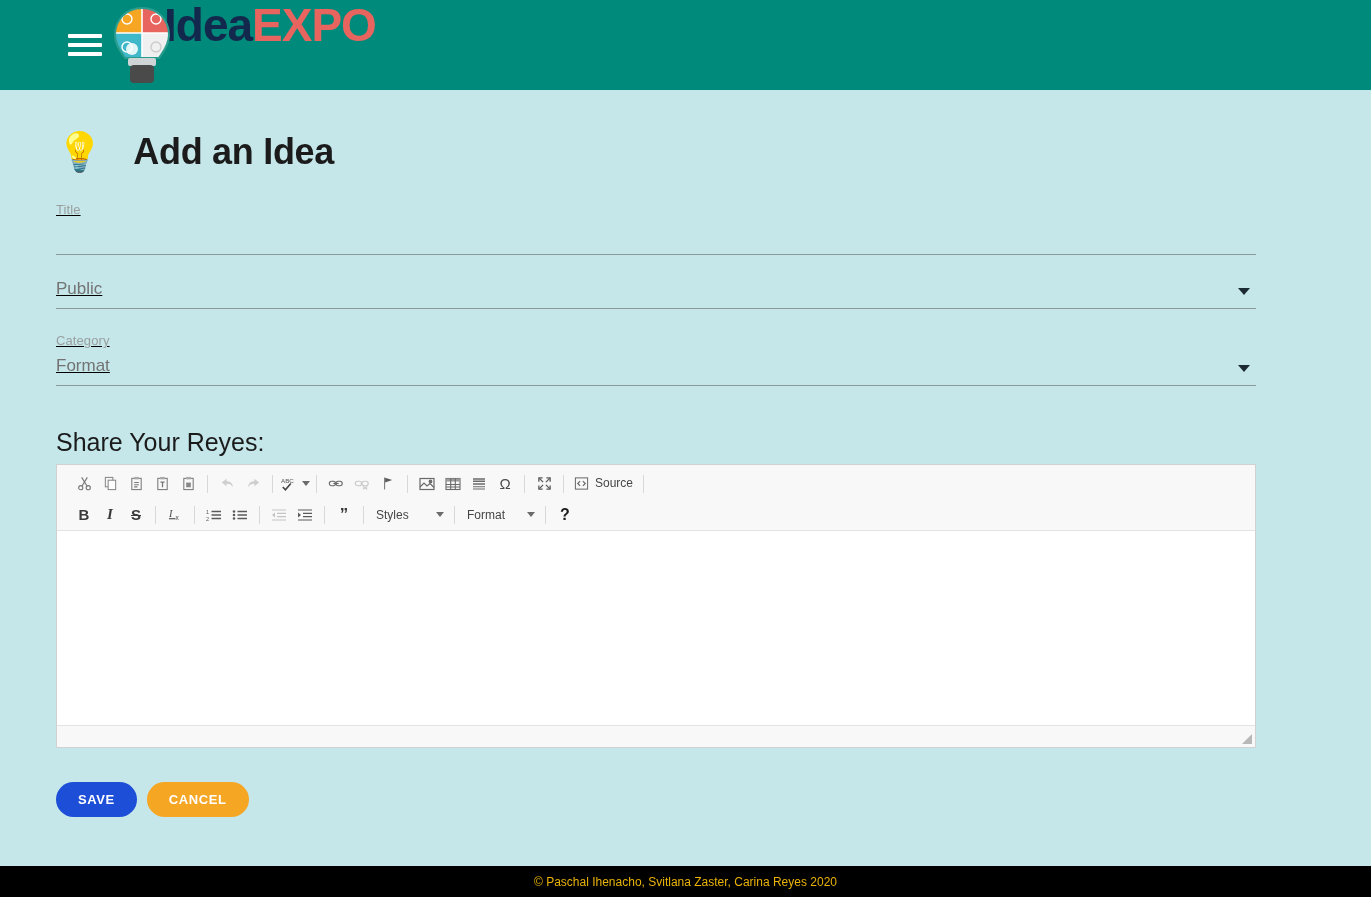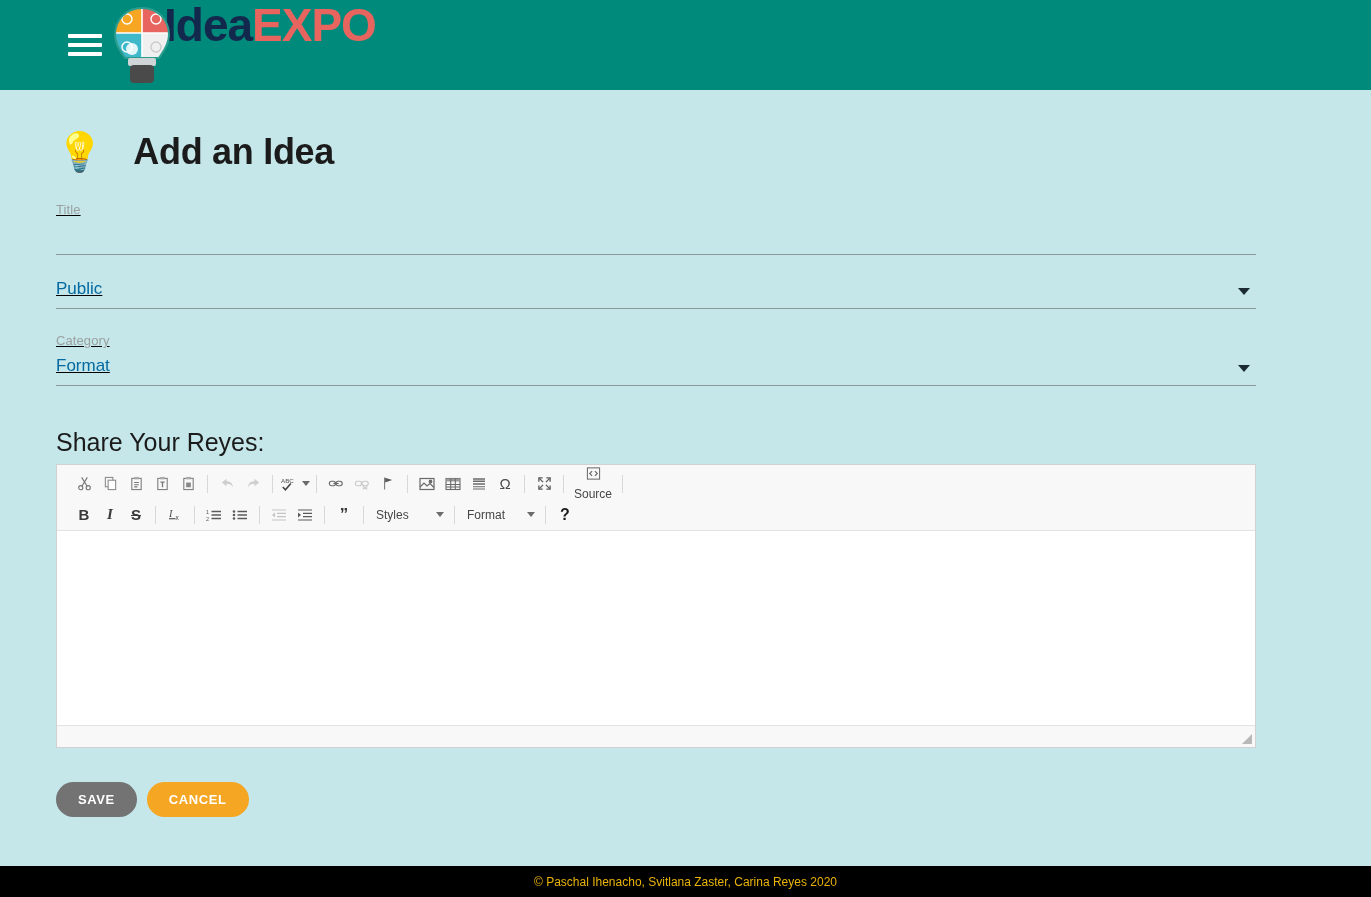--- a/index.html
+++ b/index.html
@@ -51,21 +51,21 @@
 
   
   .form { position: absolute; top: 196px; left: 56px; width: 1200px; }
   .field { position: relative; margin-bottom: 24px; text-decoration: underline; }
   .field-label {
     font-size: 13px; color: #9aa0a0; display: block;
     margin-bottom: 8px; letter-spacing: 0.1px;
   }
   .field-line { border-bottom: 1px solid #8a9a9b; height: 1px; }
   .field-value {
-    font-size: 17px; color: #0369a1; padding-bottom: 9px;
+    font-size: 17px; color: #737373; padding-bottom: 9px;
     min-height: 26px;
   }
   .field-input {
     border: none; background: transparent; outline: none;
     font-size: 17px; color: #1b1b1b; width: 100%;
     padding: 0 0 9px 0; font-family: "Liberation Sans", sans-serif;
   }
   .select-arrow {
     position: absolute; right: 6px; bottom: 14px;
     width: 0; height: 0;
@@ -101,21 +101,21 @@
   .tb-combo {
     display: flex; align-items: center; justify-content: space-between;
     height: 22px; padding: 0 4px 0 6px; cursor: pointer;
     font-size: 12px; color: #464646; min-width: 74px; text-align: center;
   }
   .tb-combo .caret {
     width: 0; height: 0; margin-left: 14px;
     border-left: 4px solid transparent; border-right: 4px solid transparent;
     border-top: 5px solid #6b6b6b;
   }
-  .tb-source { display: flex; align-items: center; gap: 6px; cursor: pointer; font-size: 12px; color: #464646; padding: 0 4px; flex-direction: column; }
+  .tb-source { display: flex; gap: 6px; cursor: pointer; font-size: 12px; color: #464646; padding: 0 4px; }
   .tb-text-btn { font-size: 15px; font-weight: bold; color: #3a3a3a; }
   .tb-help { font-size: 16px; font-weight: bold; color: #1b1b1b; }
   .tb-caret-small {
     width: 0; height: 0; margin-left: 3px;
     border-left: 4px solid transparent; border-right: 4px solid transparent;
     border-top: 5px solid #6b6b6b;
   }
   .editor-body {
     height: 190px; background: #ffffff; border: none;
     outline: none; width: 100%; padding: 10px;
@@ -131,21 +131,21 @@
   }
 
   
   .actions { position: absolute; top: 782px; left: 56px; display: flex; gap: 10px; }
   .btn {
     border: none; cursor: pointer; color: #ffffff;
     font-size: 13px; font-weight: bold; letter-spacing: 0.6px;
     padding: 10px 22px; border-radius: 18px;
     font-family: "Liberation Sans", sans-serif;
   }
-  .btn-save { background: #737373; }
+  .btn-save { background: #1d4ed8; }
   .btn-cancel { background: #f5a623; }
 
   
   .footer {
     position: absolute; bottom: 0; left: 0;
     width: 1371px; height: 31px; background: #000000;
     display: flex; align-items: center; justify-content: center;
   }
   .footer span { color: #eab308; font-size: 12px; }
 </style>

